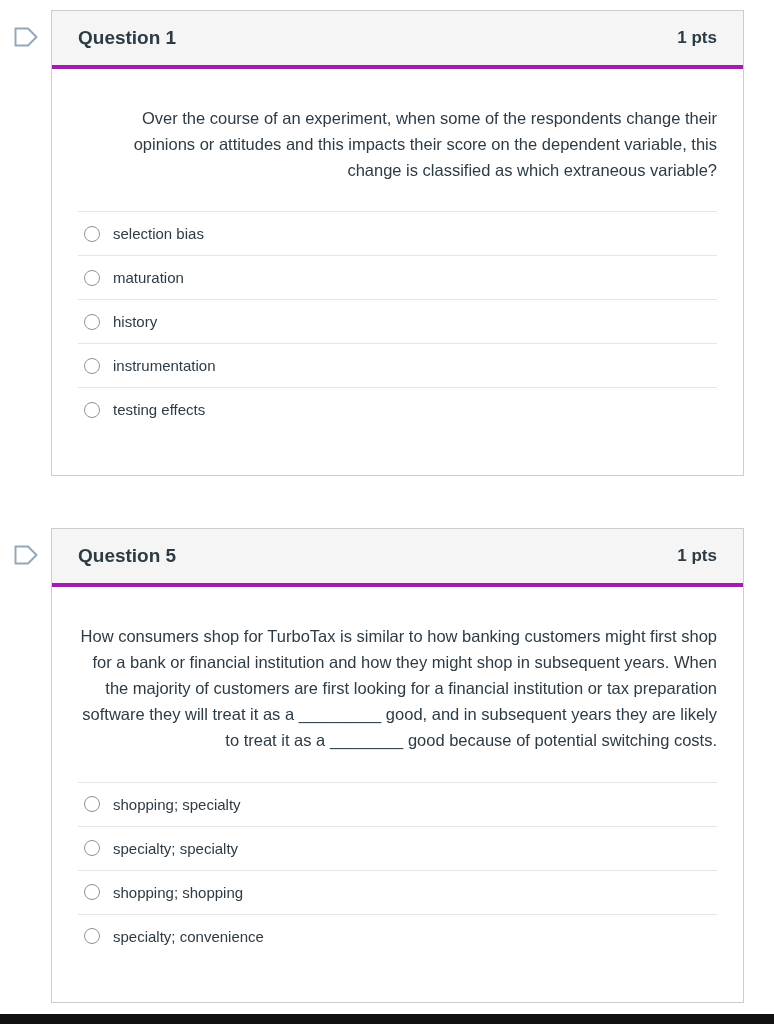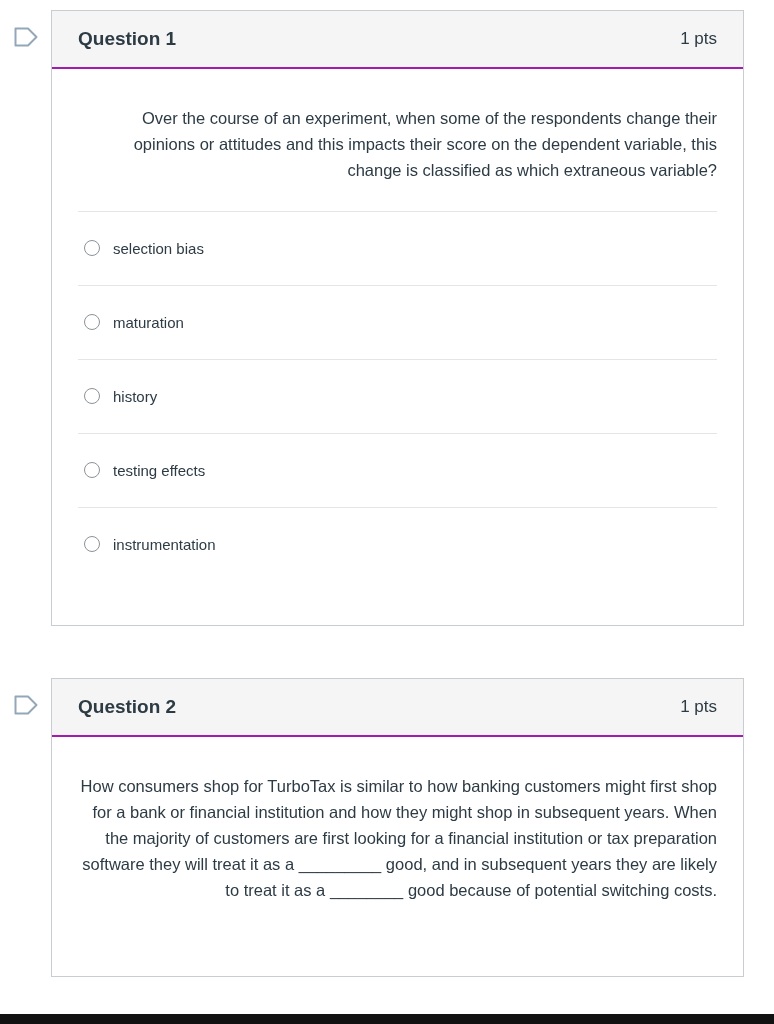--- a/index.html
+++ b/index.html
@@ -37,49 +37,49 @@
     border: 1px solid #c7cdd1;
     background: #ffffff;
   }
   .card-header {
     display: flex;
     align-items: center;
     justify-content: space-between;
     height: 58px;
     padding: 0 26px;
     background: #f5f5f5;
-    border-bottom: 2px solid #a21caf;
+    border-bottom: 4px solid #a21caf;
   }
   .q-title {
     font-size: 19px;
     font-weight: 700;
     color: #2d3b45;
   }
   .q-pts {
     font-size: 17px;
-    font-weight: 400;
+    font-weight: 700;
     color: #2d3b45;
   }
   .card-body {
     padding: 36px 26px 44px 26px;
   }
   .q-text {
     font-size: 16.5px;
     line-height: 1.58;
     color: #2d3b45;
     margin-bottom: 28px;
     max-width: 648px;
     text-align: right;
   }
   .options { width: 100%; }
   .option {
     display: flex;
-    align-items: flex-start;
+    align-items: center;
     gap: 13px;
-    padding: 28px 6px;
+    padding: 13px 6px;
     border-top: 1px solid #e3e5e7;
     cursor: pointer;
   }
   .radio {
     width: 16px;
     height: 16px;
     min-width: 16px;
     border: 1px solid #8b9399;
     border-radius: 50%;
     background: #ffffff;
@@ -124,42 +124,60 @@
           <div class="option">
             <span class="radio"></span>
             <span class="option-label">maturation</span>
           </div>
           <div class="option">
             <span class="radio"></span>
             <span class="option-label">history</span>
           </div>
           <div class="option">
             <span class="radio"></span>
-            <span class="option-label">testing effects</span>
+            <span class="option-label">instrumentation</span>
           </div>
           <div class="option">
             <span class="radio"></span>
-            <span class="option-label">instrumentation</span>
+            <span class="option-label">testing effects</span>
           </div>
         </div>
       </div>
     </div>
   </div>
 
   <div class="question-wrap">
     <span class="flag">
       <svg width="24" height="20" viewBox="0 0 24 20">
         <path d="M1.5 1.5 H14 L22.5 10 L14 18.5 H1.5 Z" fill="none" stroke="#93a7b8" stroke-width="2" stroke-linejoin="round"></path>
       </svg>
     </span>
     <div class="card">
       <div class="card-header">
-        <span class="q-title">Question 2</span>
+        <span class="q-title">Question 5</span>
         <span class="q-pts">1 pts</span>
       </div>
       <div class="card-body">
         <p class="q-text">How consumers shop for TurboTax is similar to how banking customers might first shop for a bank or financial institution and how they might shop in subsequent years.  When the majority of customers are first looking for a financial institution or tax preparation software they will treat it as a _________ good, and in subsequent years they are likely to treat it as a ________ good because of potential switching costs.</p>
+        <div class="options">
+          <div class="option">
+            <span class="radio"></span>
+            <span class="option-label">shopping; specialty</span>
+          </div>
+          <div class="option">
+            <span class="radio"></span>
+            <span class="option-label">specialty; specialty</span>
+          </div>
+          <div class="option">
+            <span class="radio"></span>
+            <span class="option-label">shopping; shopping</span>
+          </div>
+          <div class="option">
+            <span class="radio"></span>
+            <span class="option-label">specialty; convenience</span>
+          </div>
+        </div>
       </div>
     </div>
   </div>
 
   <div class="bottom-bar"></div>
 </div>
 
 </body></html>

